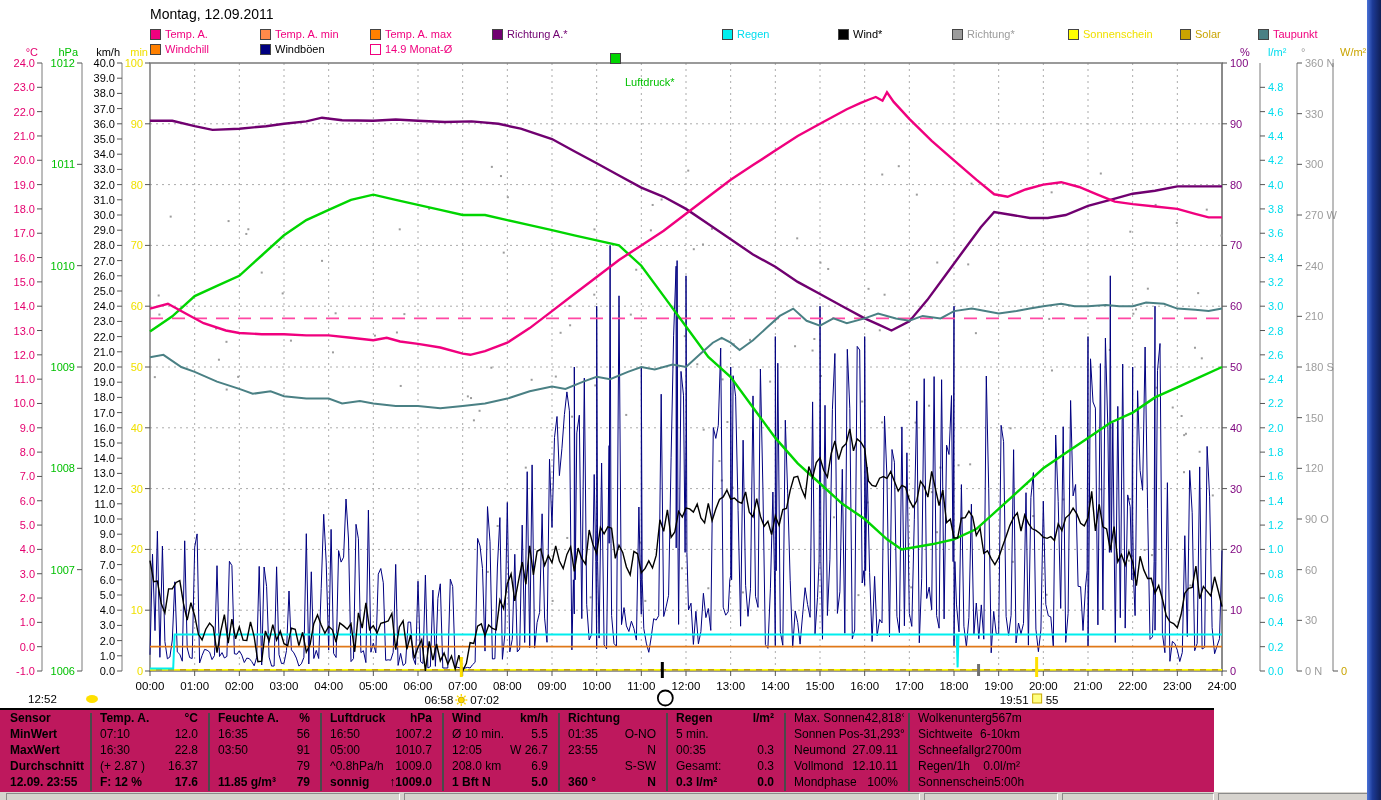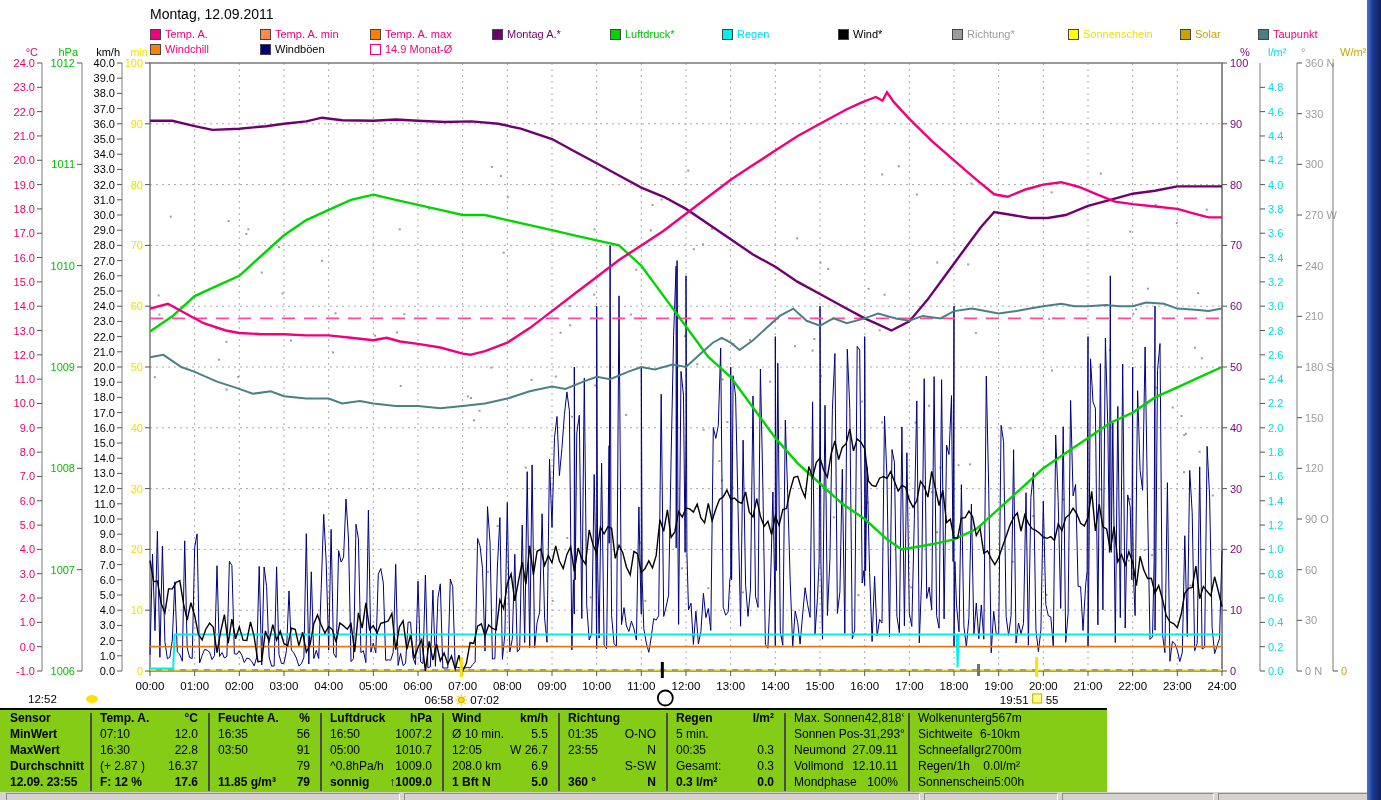--- a/index.html
+++ b/index.html
@@ -1,21 +1,21 @@
 <!DOCTYPE html>
 <html><head>
 <meta charset="utf-8">
 <style>
   html,body{margin:0;padding:0;background:#fff;width:1381px;height:800px;overflow:hidden;}
   #win{position:relative;width:1381px;height:800px;background:#fff;font-family:"Liberation Sans",sans-serif;}
   #title{position:absolute;left:150px;top:6px;width:1072px;text-align:left;font-size:14px;color:#000;}
   .leg-item{position:absolute;display:flex;align-items:center;gap:4px;font-size:11px;white-space:nowrap;}
   .leg-sq{width:9px;height:9px;border:1px solid #444;display:inline-block;flex:0 0 auto;}
   #chart-wrap{position:absolute;left:0;top:0;width:1381px;height:708px;}
-  #stats{position:absolute;left:0;top:708px;width:1107px;height:84px;background:#84cc16;border-top:2px solid #000;font-size:12px;color:#000;}
+  #stats{position:absolute;left:0;top:708px;width:1214px;height:84px;background:#be185d;border-top:2px solid #000;font-size:12px;color:#000;}
   .tcol{position:absolute;top:0;height:84px;}
   .trow{height:16px;line-height:16px;display:flex;justify-content:space-between;padding:0 6px;white-space:nowrap;overflow:hidden;}
   .trow.b{font-weight:bold;}
   .tsep{position:absolute;top:3px;height:78px;width:2px;background:#4a4a4a;}
   #statusbar{position:absolute;left:0;top:792px;width:1367px;height:8px;background:#D6D3CE;}
   .sb-panel{position:absolute;top:1px;height:14px;border:1px solid;border-color:#8a8a8a #ffffff #ffffff #8a8a8a;background:#D6D3CE;}
   #rightedge{position:absolute;left:1367px;top:0;width:14px;height:800px;background:linear-gradient(to right,#4a72d8 0%,#1c3a96 40%,#101f56 100%);}
   svg text{font-family:"Liberation Sans",sans-serif;}
 </style>
 </head>
@@ -576,25 +576,25 @@
       <div class="leg-item" style="left: 260px; top: 28px;">
         <span class="leg-sq" style="background: rgb(255, 138, 74);"></span>
         <span style="color: rgb(240, 0, 126);">Temp. A. min</span>
       </div>
       <div class="leg-item" style="left: 370px; top: 28px;">
         <span class="leg-sq" style="background: rgb(255, 128, 0);"></span>
         <span style="color: rgb(240, 0, 126);">Temp. A. max</span>
       </div>
       <div class="leg-item" style="left: 492px; top: 28px;">
         <span class="leg-sq" style="background: rgb(112, 0, 112);"></span>
-        <span style="color: rgb(112, 0, 112);">Montag A.*</span>
+        <span style="color: rgb(112, 0, 112);">Richtung A.*</span>
       </div>
       <div class="leg-item" style="left: 610px; top: 28px;">
         <span class="leg-sq" style="background: rgb(0, 213, 0);"></span>
-        <span style="color: rgb(0, 192, 0);">Luftdruck*</span>
+        <span style="color: rgb(0, 192, 0); margin-top: 48px;">Luftdruck*</span>
       </div>
       <div class="leg-item" style="left: 722px; top: 28px;">
         <span class="leg-sq" style="background: rgb(0, 238, 238);"></span>
         <span style="color: rgb(0, 221, 238);">Regen</span>
       </div>
       <div class="leg-item" style="left: 838px; top: 28px;">
         <span class="leg-sq" style="background: rgb(0, 0, 0);"></span>
         <span style="color: rgb(0, 0, 0);">Wind*</span>
       </div>
       <div class="leg-item" style="left: 952px; top: 28px;">

